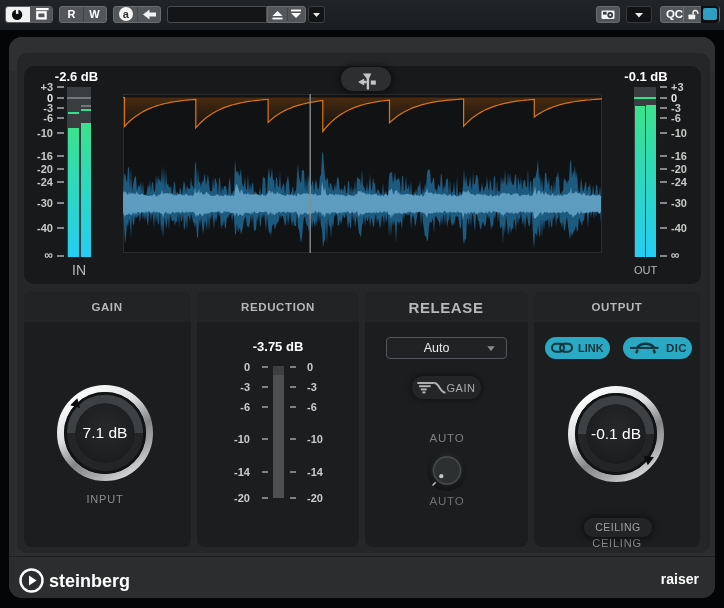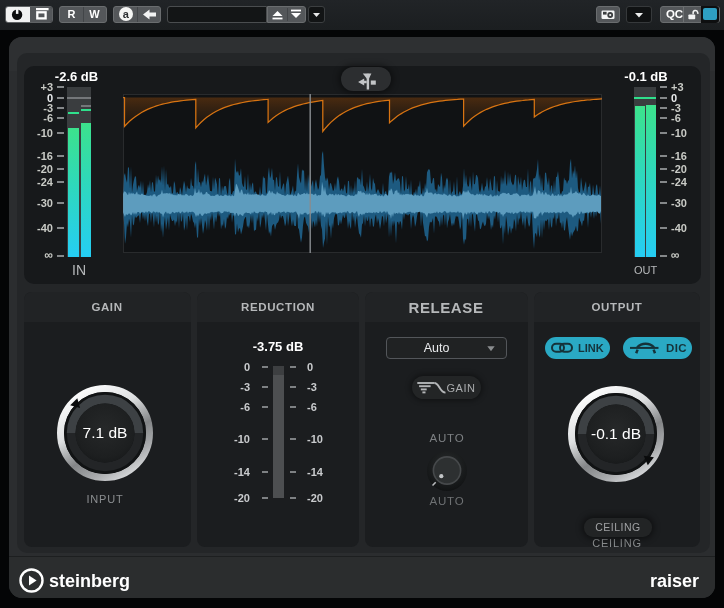--- a/index.html
+++ b/index.html
@@ -315,13 +315,13 @@
 </svg>
 <div class="lbl" style="left:617px;top:499px;font-size:11px;letter-spacing:0.8px;color:#8b8e90;margin-top:44px;">CEILING</div>
 <div class="abs" style="left:584px;top:518px;width:68px;height:18.5px;border-radius:9px;background:#222425;box-shadow:0 0 6px 2px rgba(0,0,0,0.45);"></div>
 <div class="lbl" style="left:618px;top:527px;font-size:10.5px;letter-spacing:0.5px;color:#a0a2a4;">CEILING</div>
 
 <svg class="abs" style="left:19px;top:568px" width="25" height="25" viewBox="0 0 25 25">
  <circle cx="12.5" cy="12.5" r="11" fill="none" stroke="#fff" stroke-width="2.4"></circle>
  <polygon points="10,7.6 10,17.4 17.6,12.5" fill="#fff"></polygon>
 </svg>
 <div class="abs" style="left:49px;top:571px;font-size:18px;font-weight:700;color:#fff;">steinberg</div>
-<div class="abs" style="right:25px;top:571px;font-size:18px;font-weight:700;color:#fff;">raiser</div>
+<div class="abs" style="right:25px;top:571px;font-size:14px;font-weight:700;color:#fff;">raiser</div>
 
 </body></html>

